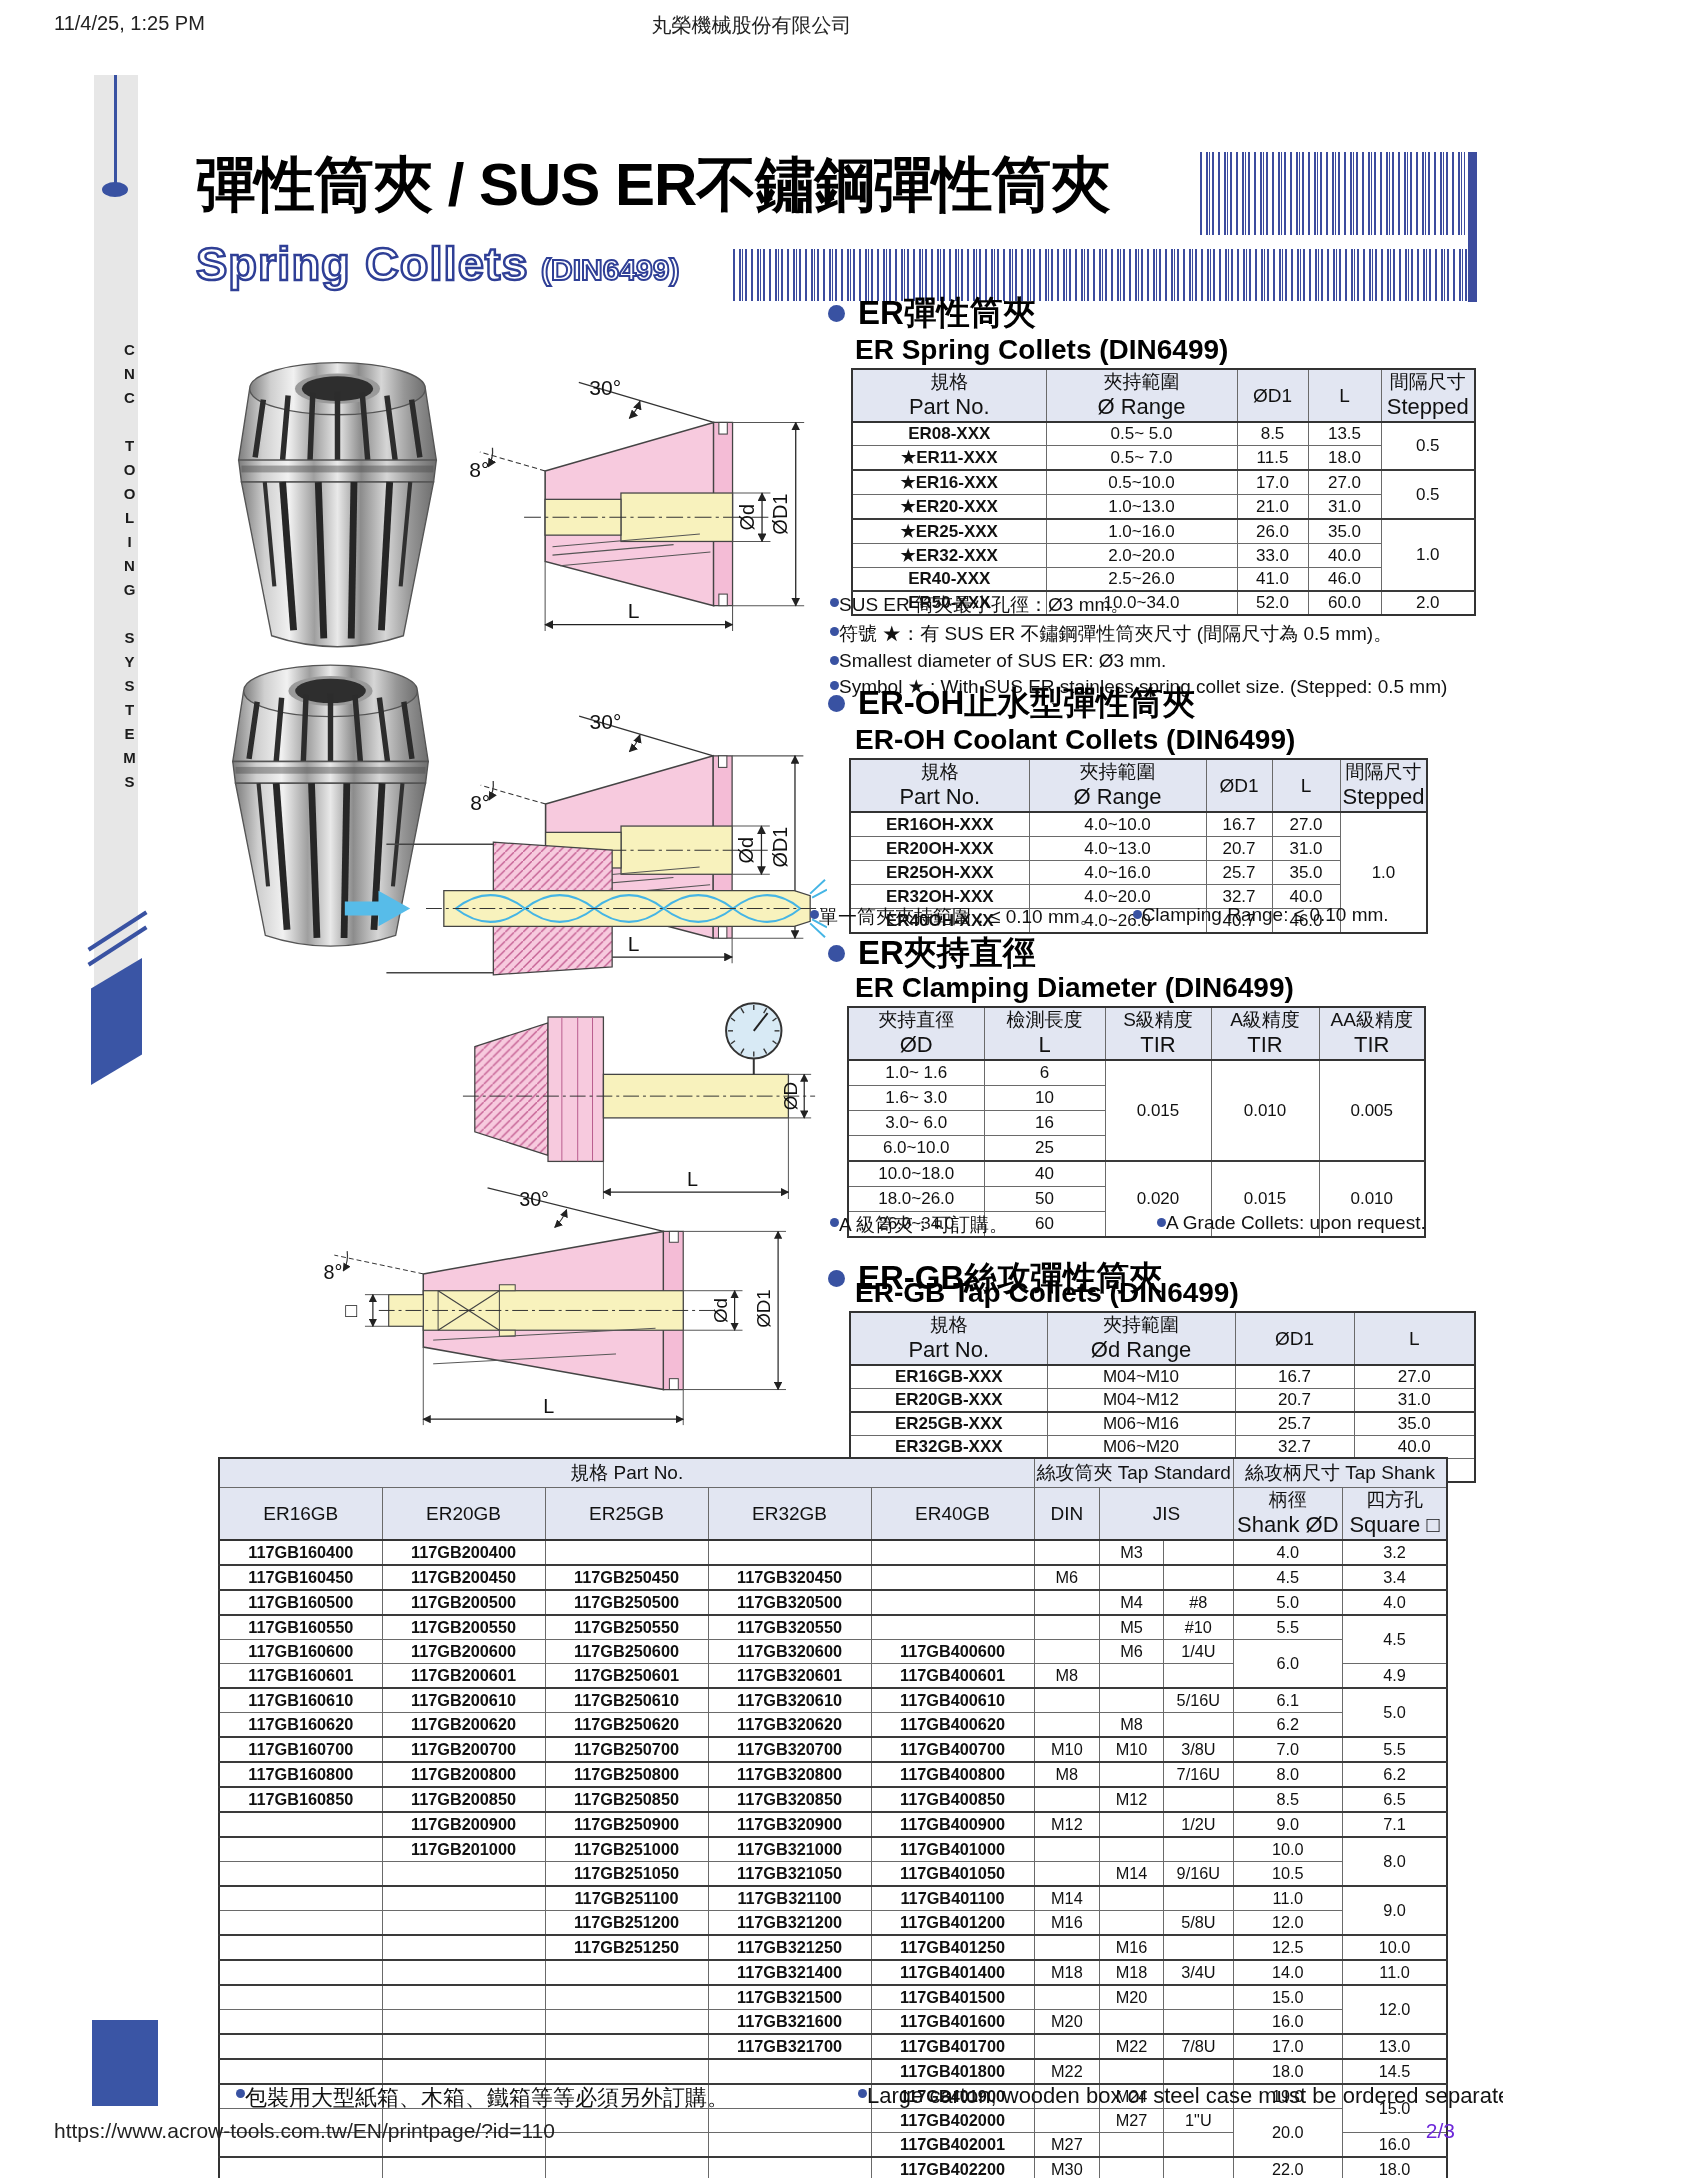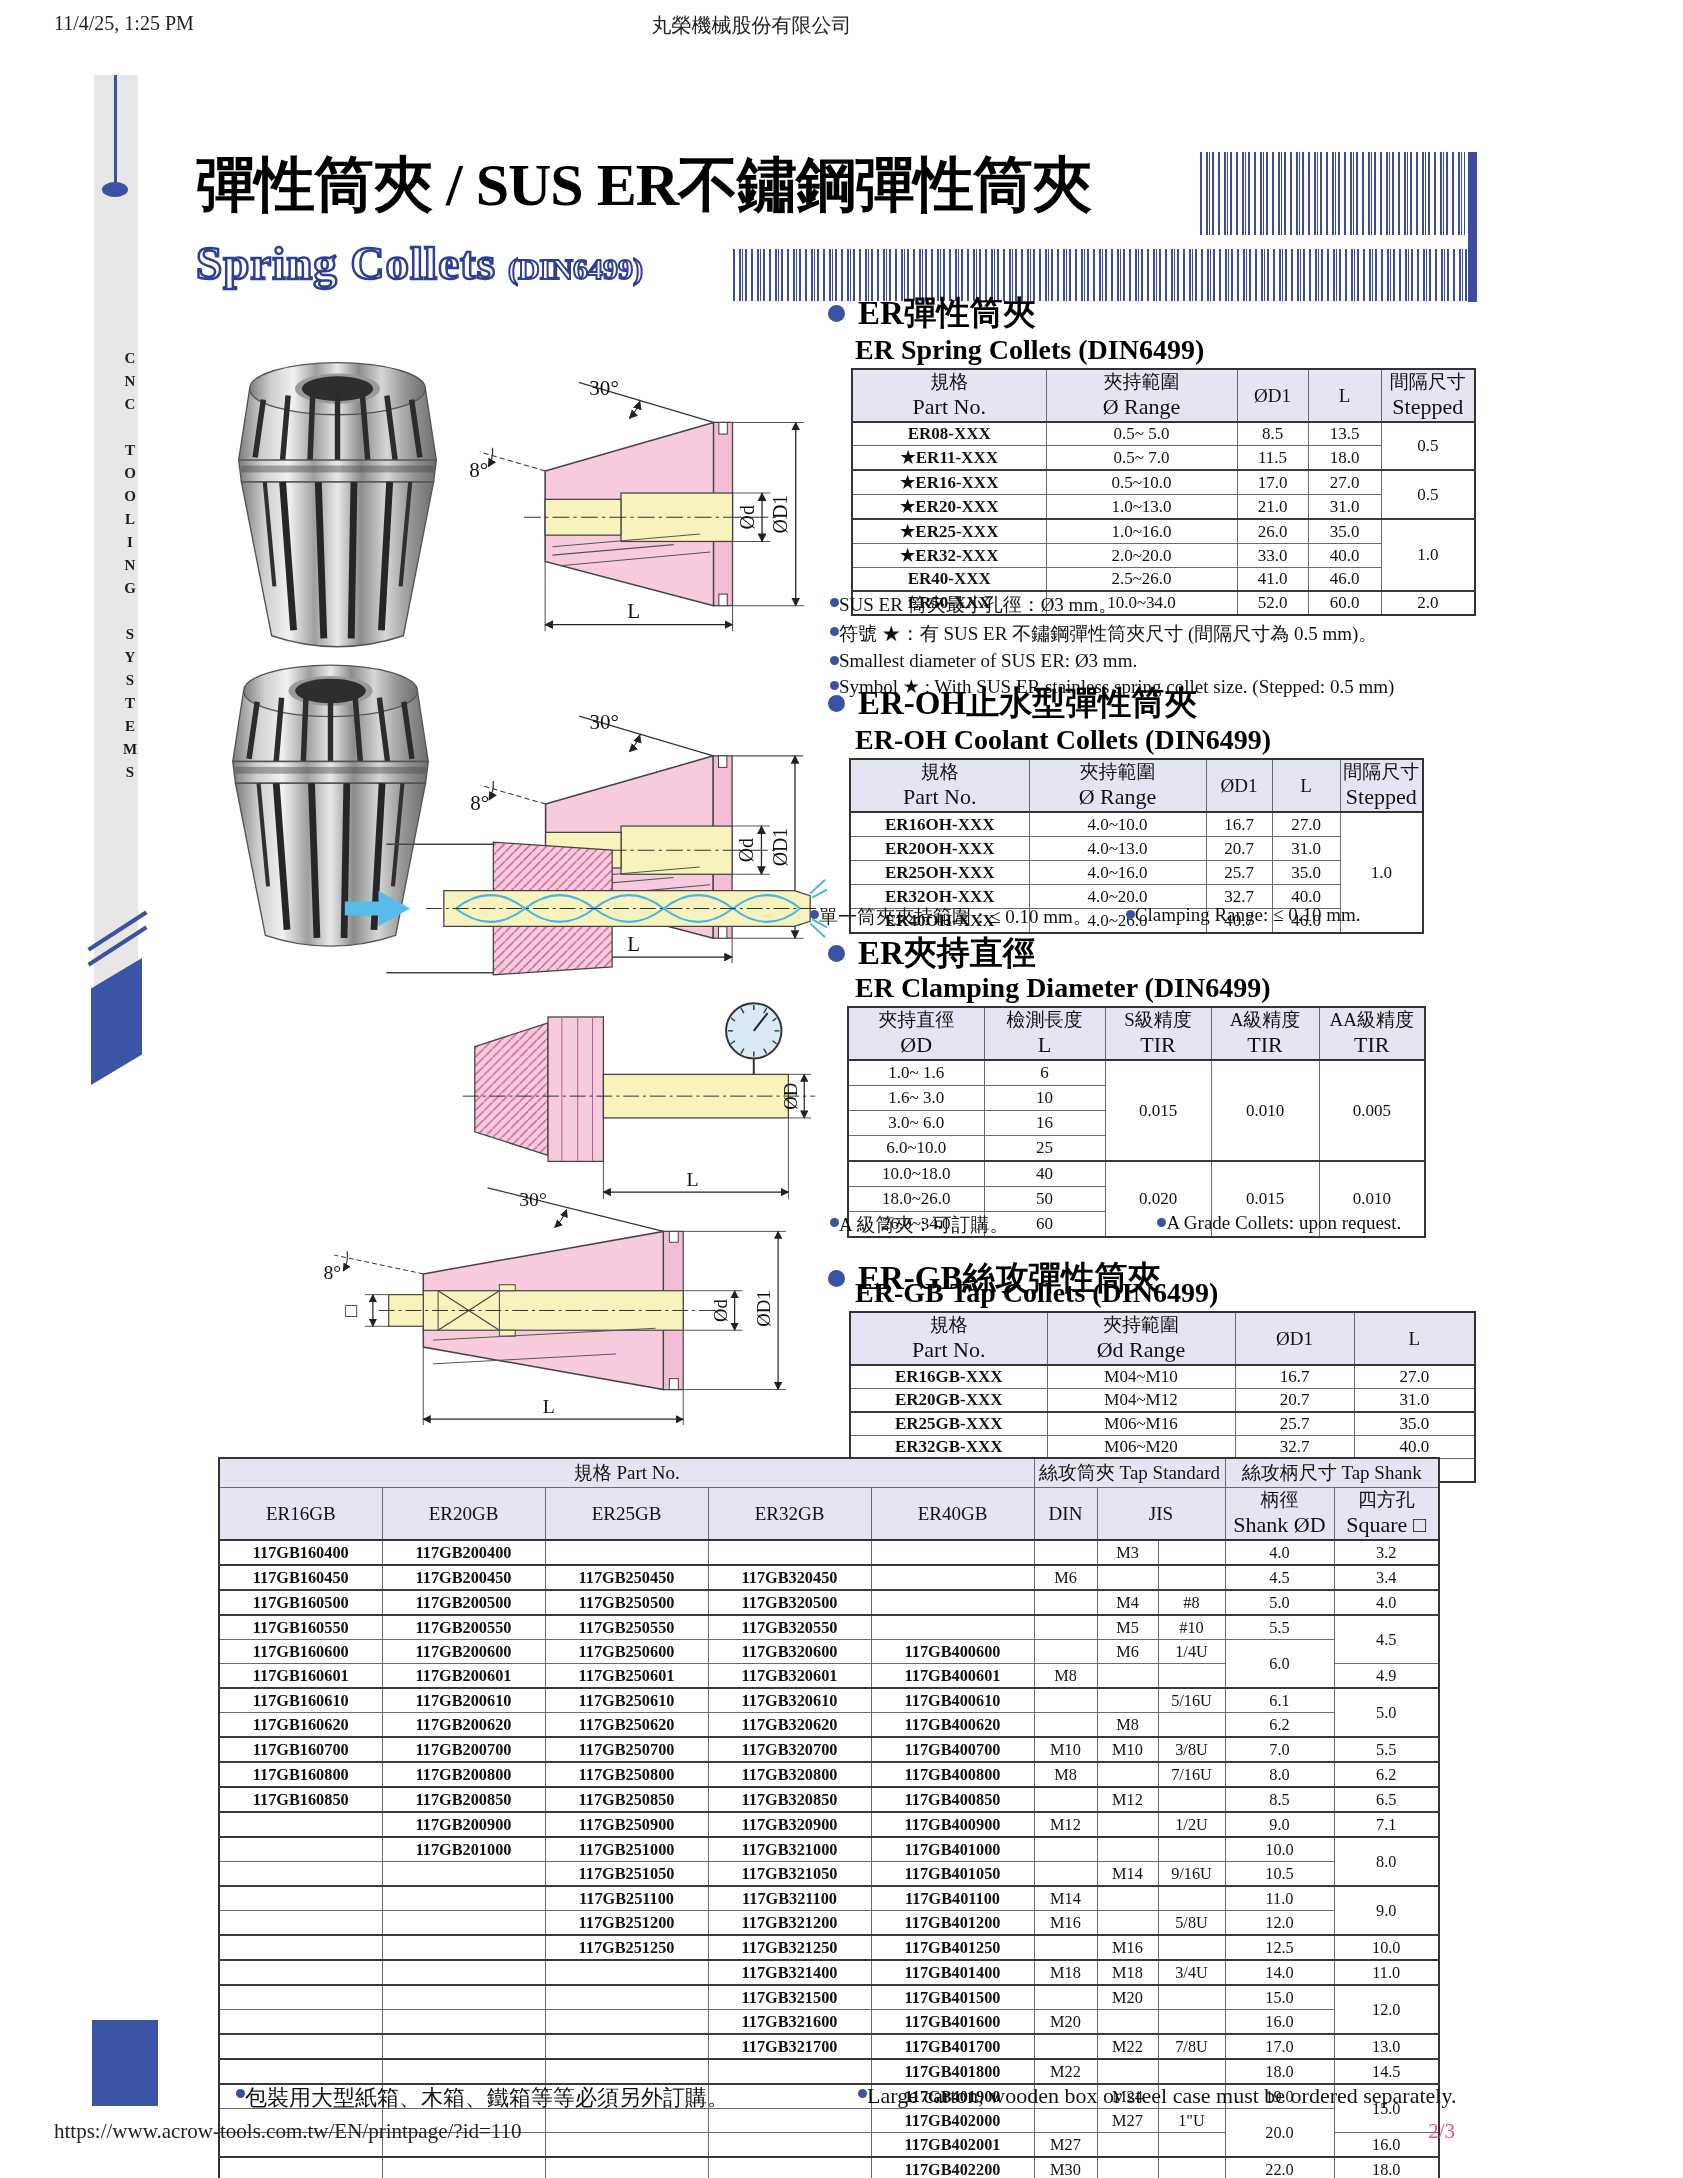--- a/index.html
+++ b/index.html
@@ -1,24 +1,24 @@
 <!DOCTYPE html>
 <html><head>
 <meta charset="utf-8">
 <style>
   html,body{margin:0;padding:0;background:#fff;}
   .page{position:relative;width:1503px;height:2178px;background:#fff;overflow:hidden;
-        font-family:Liberation Serif, serif;color:#111;}
+        font-family:Liberation Sans, sans-serif;color:#111;}
   .abs{position:absolute;}
   
   .hdr{font-size:20px;color:#222;top:12px;}
   #hdr-left{left:54px;}
   #hdr-center{left:0;right:0;text-align:center;}
   #footer-url{left:54px;top:2119px;font-size:21px;color:#222;}
-  #footer-page{right:48px;top:2119px;font-size:21px;color:#ec4899;}
+  #footer-page{right:48px;top:2119px;font-size:21px;color:#6d28d9;}
   
   #band{left:94px;top:75px;width:44px;height:915px;background:#e7e7e7;}
   #band-line{left:114px;top:75px;width:3px;height:109px;background:#3952a2;}
   #band-dot{left:102px;top:182px;width:26px;height:15px;background:#3952a2;border-radius:50%;}
   #band-text{left:94px;top:222px;width:44px;height:693px;writing-mode:vertical-rl;text-orientation:upright;
              letter-spacing:7px;font-size:15px;font-weight:bold;color:#1c1c1c;text-align:left;
              display:flex;justify-content:center;}
   .bstripe{width:69px;height:4px;background:#3952a2;transform:rotate(-33deg);}
   #bstripe1{left:83px;top:929px;}
   #bstripe2{left:83px;top:944px;}

